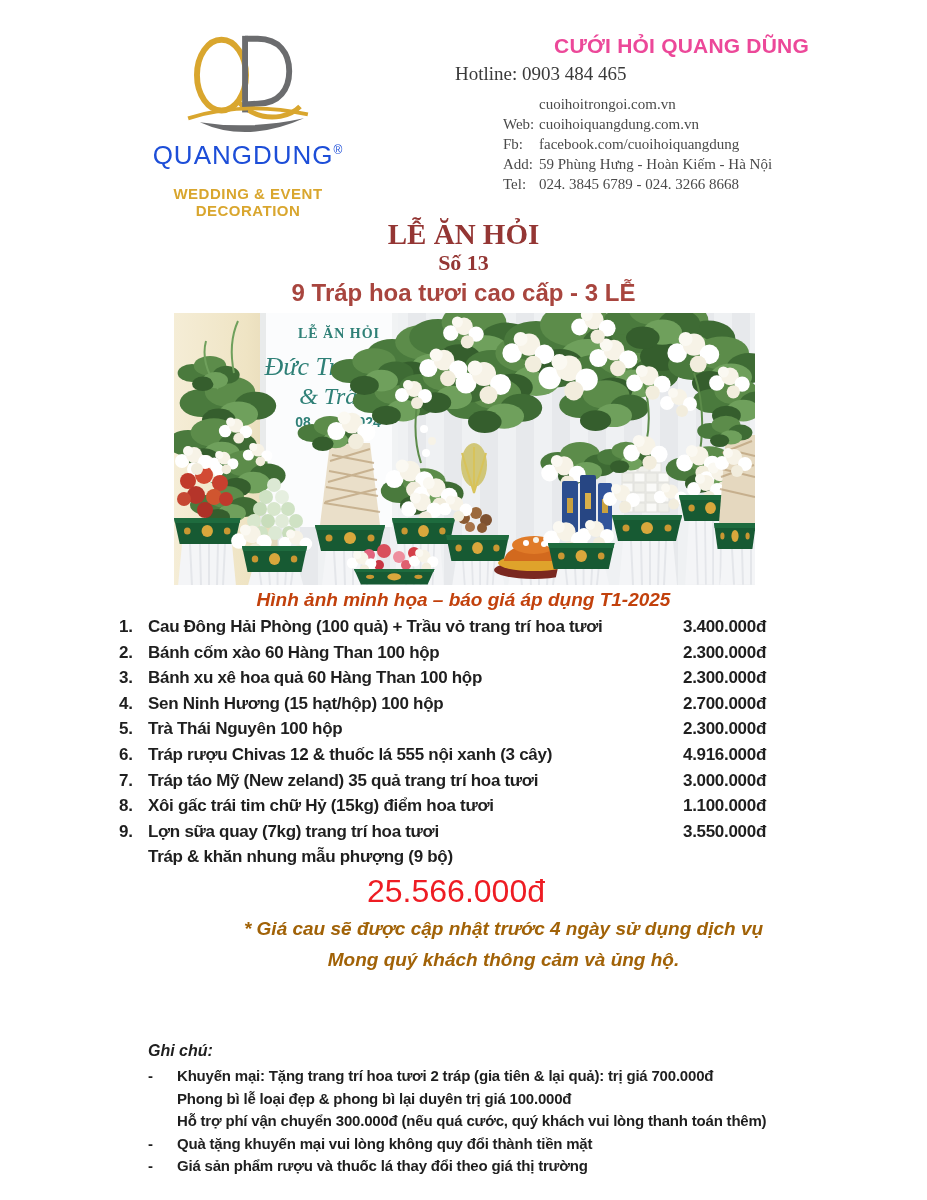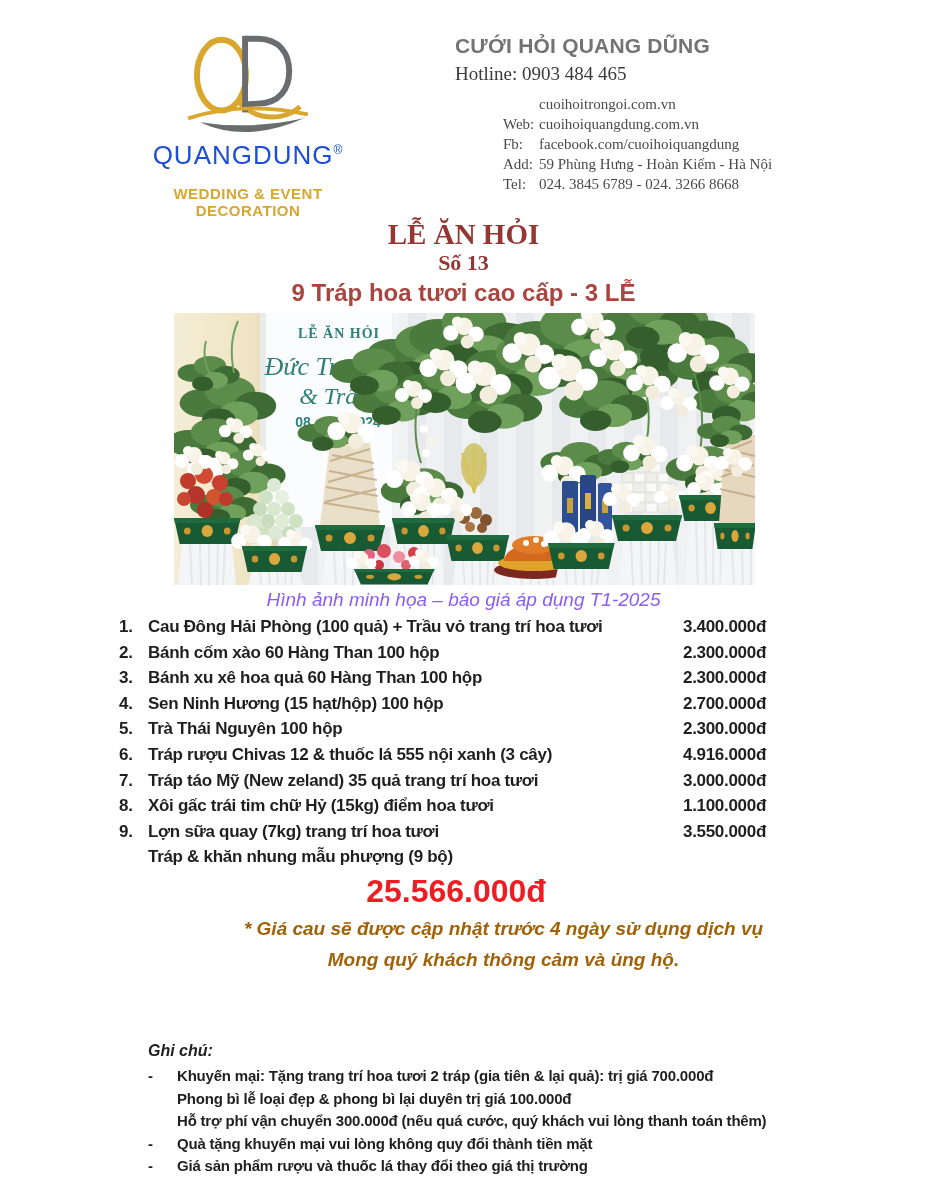--- a/index.html
+++ b/index.html
@@ -7,50 +7,50 @@
         font-family:"Liberation Sans",sans-serif;color:#1f1f1f;}
 
   
   .logo-block{position:absolute;left:137px;top:28px;width:222px;text-align:center;}
   .monogram{display:block;margin:0 auto;}
   .brand-line{margin-top:2px;font-weight:normal;font-size:26px;letter-spacing:1px;color:#1d4ed8;line-height:28px;}
   .brand-reg{font-size:12px;vertical-align:super;}
   .tagline{margin-top:16px;font-weight:bold;font-size:15px;letter-spacing:.5px;color:#D9A62E;line-height:17px;}
 
   .company-block{position:absolute;left:455px;top:34px;width:354px;}
-  .company-name{text-align:left;font-weight:bold;font-size:21px;color:#737373;letter-spacing:.2px;line-height:24px;}
+  .company-name{text-align:right;font-weight:bold;font-size:21px;color:#ec4899;letter-spacing:.2px;line-height:24px;}
   .hotline{text-align:left;font-family:"Liberation Serif",serif;font-size:19px;color:#3a3a3a;margin-top:4px;line-height:24px;}
   .info-list{margin-top:8px;margin-left:48px;font-family:"Liberation Serif",serif;font-size:15px;color:#4a4a4a;}
   .info-row{display:flex;line-height:20px;white-space:nowrap;}
   .info-label{width:36px;flex:0 0 36px;}
   .info-value{flex:1;}
 
   
   .titles{position:absolute;left:0;top:219px;width:927px;text-align:center;}
   .title-main{font-family:"Liberation Serif",serif;font-weight:bold;font-size:29px;color:#943634;line-height:31px;}
   .title-no{font-family:"Liberation Serif",serif;font-weight:bold;font-size:22px;color:#943634;line-height:26px;}
   .title-sub{font-weight:bold;font-size:24px;color:#A8453E;line-height:32px;margin-top:1px;}
 
   
   .photo{position:absolute;left:174px;top:313px;width:581px;height:272px;overflow:hidden;background:#E9EBEE;}
 
   
   .caption{position:absolute;left:0;top:588px;width:927px;text-align:center;
-           font-style:italic;font-weight:normal;font-size:19px;color:#8b5cf6;line-height:24px;}
+           font-style:italic;font-weight:bold;font-size:19px;color:#c2410c;line-height:24px;}
 
   
   .items{position:absolute;left:119px;top:617px;width:647px;}
   .item-row{display:flex;align-items:baseline;height:25.6px;font-weight:bold;font-size:17px;letter-spacing:-.3px;white-space:nowrap;}
   .item-no{flex:0 0 29px;}
   .item-name{flex:1 1 0;min-width:0;}
   .item-price{flex:0 0 115px;text-align:right;}
 
   
   .total{position:absolute;left:0;top:872px;width:912px;text-align:center;
-         font-weight:bold;font-size:32px;color:#EE1C23;line-height:38px;}
+         font-weight:normal;font-size:32px;color:#EE1C23;line-height:38px;}
   .disclaimer{position:absolute;left:80px;top:913px;width:847px;text-align:center;
               font-style:italic;font-weight:bold;font-size:19px;color:#a16207;}
   .disclaimer div{line-height:31px;white-space:nowrap;}
 
   
   .notes{position:absolute;left:148px;top:1040px;width:720px;}
   .notes-heading{font-weight:bold;font-style:italic;font-size:16px;line-height:22px;margin-bottom:3px;}
   .note-group{display:flex;font-weight:bold;font-size:15px;letter-spacing:-.2px;}
   .note-dash{flex:0 0 29px;line-height:22.5px;}
   .note-lines div{line-height:22.5px;white-space:nowrap;}

